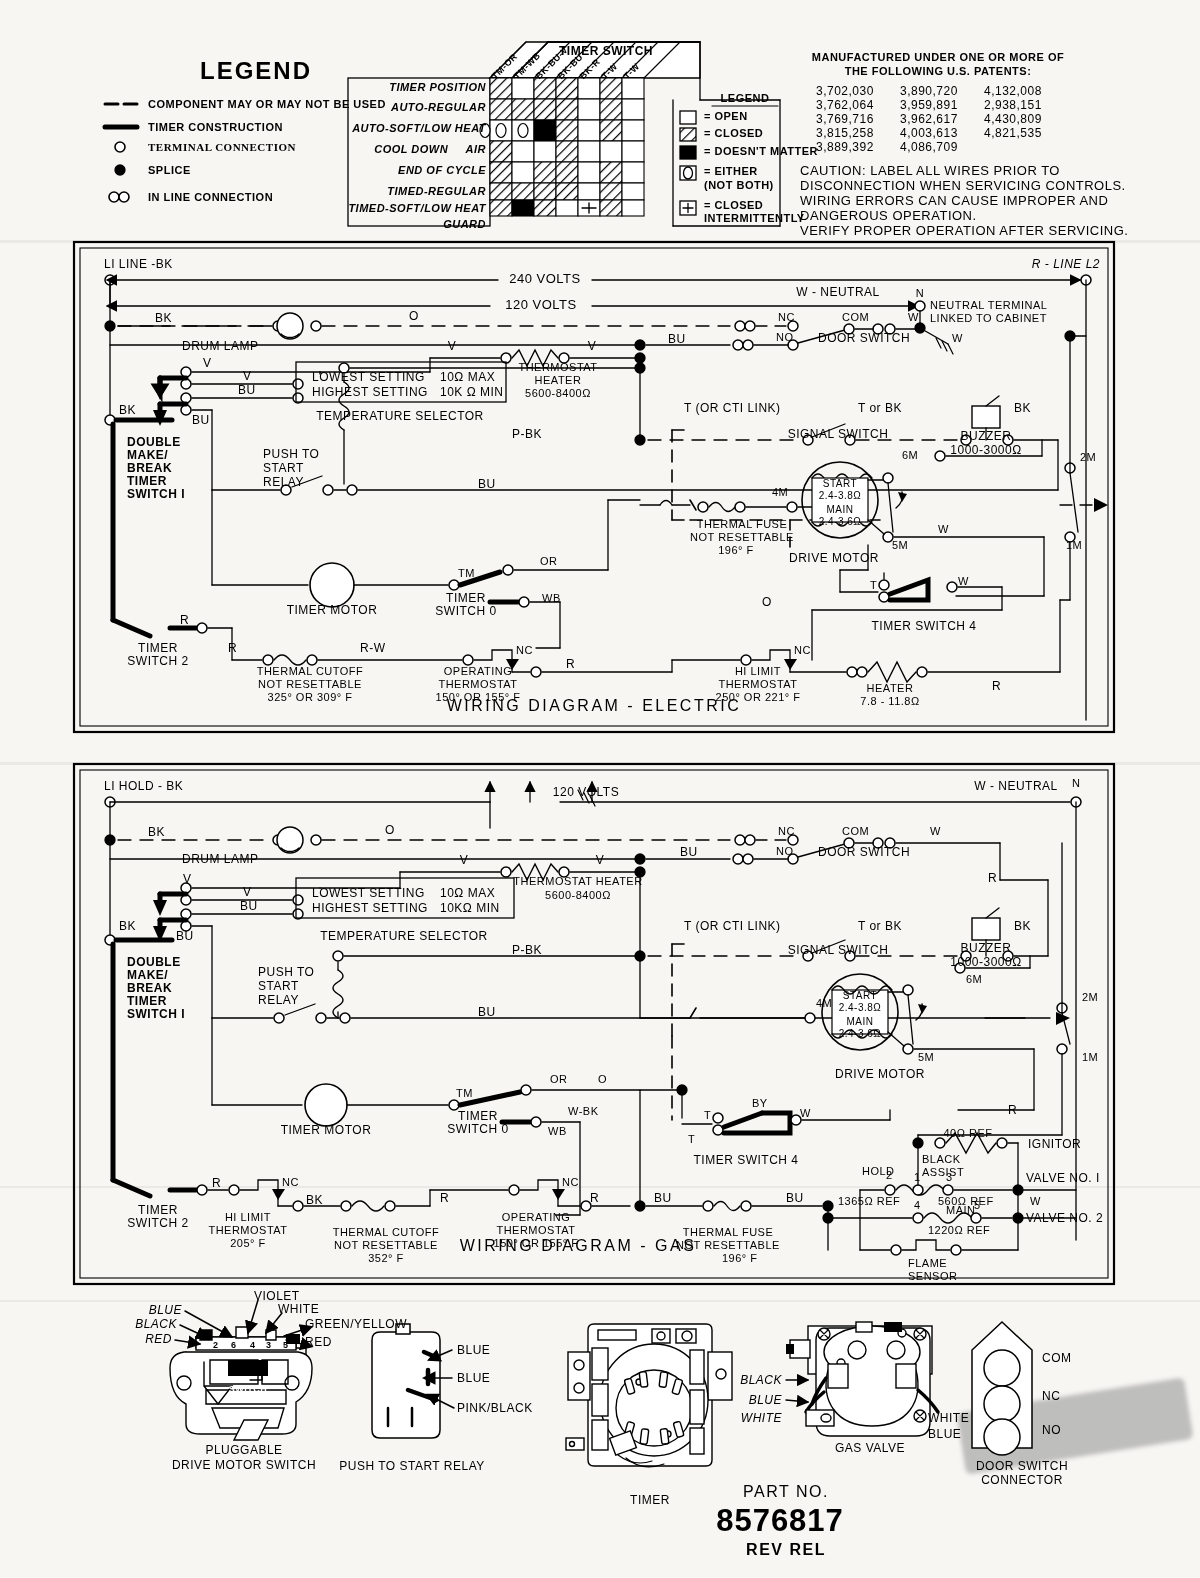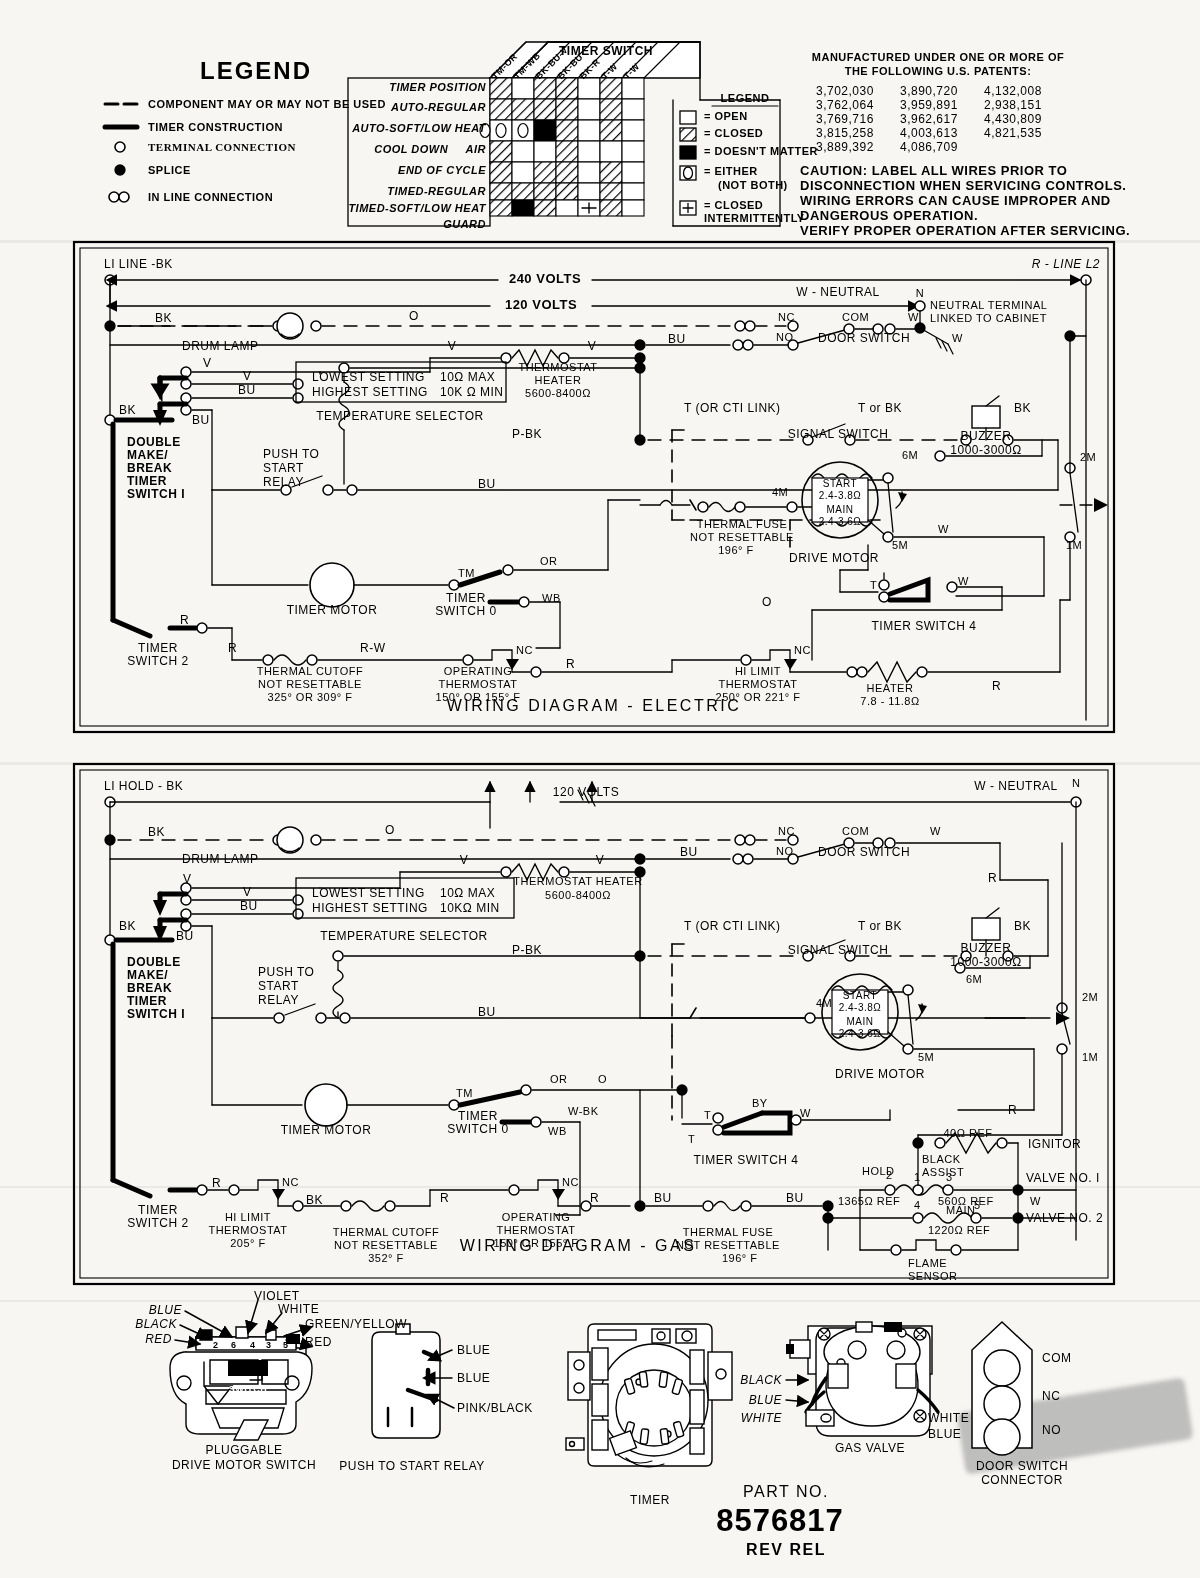--- a/index.html
+++ b/index.html
@@ -10,21 +10,21 @@
     color:#000;
   }
   
   .t{position:absolute;white-space:pre;font-family:"Liberation Sans",sans-serif;letter-spacing:.5px;line-height:1.05;}
   .t.c{text-align:center;transform:translateX(-50%);}
   .t.r{text-align:right;transform:translateX(-100%);font-style:italic;}
   .s9{font-size:9px;}
   .s10{font-size:10px;}
   .s11{font-size:11px;}
   .s12{font-size:12px;}
-  .s13{font-size:13px;font-weight:bold;}
+  .s13{font-size:13px;}
   .s16{font-size:16px;}
   .s24{font-size:24px;font-weight:bold;letter-spacing:2px;}
   .s30{font-size:31px;font-weight:bold;letter-spacing:1px;}
   .b{font-weight:bold;}
   
   #art{position:absolute;left:0;top:0;width:1200px;height:1578px;}
   
   .fold{position:absolute;background:rgba(0,0,0,.05);}
   .smudge{position:absolute;background:rgba(60,60,60,.30);filter:blur(2px);}
 </style>
@@ -777,21 +777,21 @@
 <div class="t s9 b" style="left:563px;top:72px;transform:rotate(-45deg);transform-origin:left bottom;">BK-BU</div>
 <div class="t s9 b" style="left:585px;top:72px;transform:rotate(-45deg);transform-origin:left bottom;">BK-R</div>
 <div class="t s9 b" style="left:607px;top:72px;transform:rotate(-45deg);transform-origin:left bottom;">T-W</div>
 <div class="t s9 b" style="left:629px;top:72px;transform:rotate(-45deg);transform-origin:left bottom;">T-W</div>
 
 <div class="t s11 b c" style="left:745px;top:93px;">LEGEND</div>
 <div class="t s11 b" style="left:704px;top:111px;">= OPEN</div>
 <div class="t s11 b" style="left:704px;top:128px;">= CLOSED</div>
 <div class="t s11 b" style="left:704px;top:146px;">= DOESN'T MATTER</div>
 <div class="t s11 b" style="left:704px;top:166px;">= EITHER</div>
-<div class="t s11 b" style="left:704px;top:180px;margin-left:14px;">(NOT BOTH)</div>
+<div class="t s11 b" style="left:704px;top:180px;">(NOT BOTH)</div>
 <div class="t s11 b" style="left:704px;top:200px;">= CLOSED</div>
 <div class="t s11 b" style="left:704px;top:213px;">INTERMITTENTLY</div>
 
 <div class="t s11 b c" style="left:938px;top:52px;">MANUFACTURED UNDER ONE OR MORE OF</div>
 <div class="t s11 b c" style="left:938px;top:66px;">THE FOLLOWING U.S. PATENTS:</div>
 <div class="t s12" style="left:816px;top:85px;">3,702,030</div>
 <div class="t s12" style="left:816px;top:99px;">3,762,064</div>
 <div class="t s12" style="left:816px;top:113px;">3,769,716</div>
 <div class="t s12" style="left:816px;top:127px;">3,815,258</div>
 <div class="t s12" style="left:816px;top:141px;">3,889,392</div>

